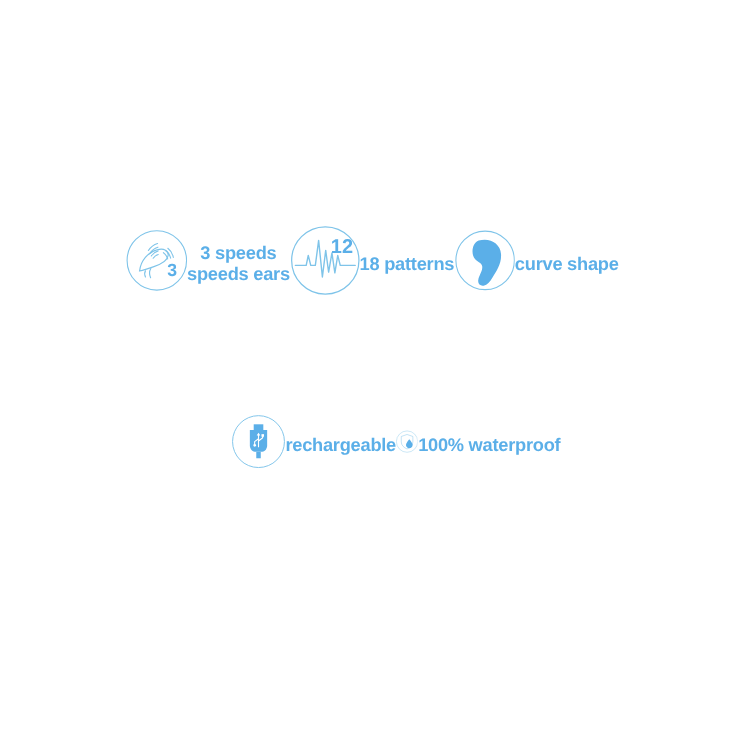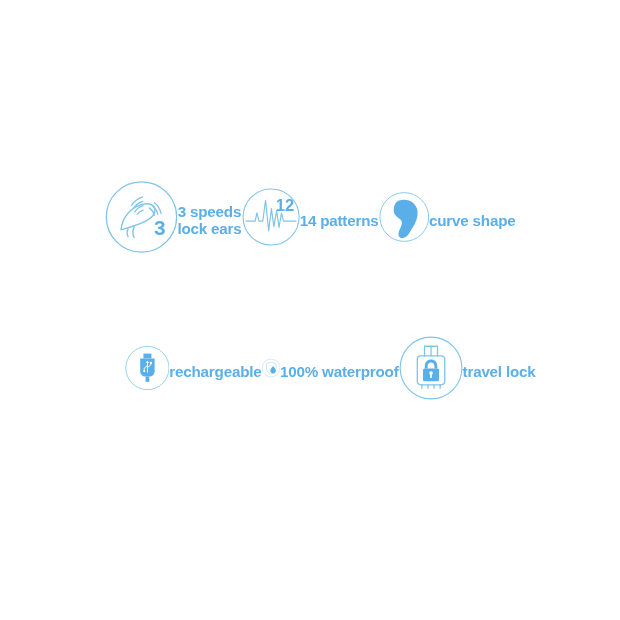--- a/index.html
+++ b/index.html
@@ -86,32 +86,32 @@
         </g>
         <g fill="none" stroke="#7FC4E9" stroke-width="1.5" stroke-linecap="round">
           <path d="M57 25.5 C61 28.5 63.5 33 64.5 38"></path>
           <path d="M54 28.5 C57.5 31 59.8 34.8 60.8 39"></path>
           <path d="M51 31.5 C53.8 33.5 55.8 36.5 56.8 40"></path>
         </g>
         <text x="63" y="63" text-anchor="middle" font-family="'Liberation Sans', sans-serif" font-size="24" font-weight="bold" fill="#5BAFE8">3</text>
       </svg>
       <div class="feature-label">
         <span>3 speeds</span>
-        <span class="label-line-2">lock ears</span>
+        <span class="label-line-2">speeds ears</span>
       </div>
     </div>
 
     <div class="feature-cell">
       <svg class="icon-circle" viewBox="0 0 84 84">
         <circle cx="42" cy="42" r="40.5" fill="none" stroke="#7FC4E9" stroke-width="1.5"></circle>
         <path d="M6 48 L19 48 L21.5 36 L24.5 48 L30 48 L34 18 L38.5 62 L42.5 30 L46 56 L50 33 L53.5 57 L57 36 L60 48 L78 48" fill="none" stroke="#7FC4E9" stroke-width="1.7" stroke-linejoin="round" stroke-linecap="round"></path>
         <text x="62" y="33" text-anchor="middle" font-family="'Liberation Sans', sans-serif" font-size="24" font-weight="bold" fill="#5BAFE8">12</text>
       </svg>
       <div class="feature-label">
-        <span>14 patterns</span>
+        <span>18 patterns</span>
       </div>
     </div>
 
     <div class="feature-cell">
       <svg class="icon-circle" viewBox="0 0 84 84">
         <circle cx="42" cy="42" r="40.5" fill="none" stroke="#7FC4E9" stroke-width="1.5"></circle>
         <path d="M33 14.5 C48 10 63 18 64 33 C65 47 58 56 52 66 C48.5 72 45 76 40 77 C35.5 78 31.5 74.5 32.5 69 C33.5 62.5 38.5 57 38 50.5 C37.6 45 30 44 26.5 38 C22.5 31 24.5 17.5 33 14.5 Z" fill="#5BAFE8"></path>
       </svg>
       <div class="feature-label">
         <span>curve shape</span>
@@ -146,37 +146,16 @@
       <svg class="icon-circle" viewBox="0 0 84 84">
         <circle cx="42" cy="42" r="40.5" fill="none" stroke="#7FC4E9" stroke-width="1.5"></circle>
         <path d="M42 15 L64 22.5 L64 43 C64 56.5 54 65 42 70 C30 65 20 56.5 20 43 L20 22.5 Z" fill="none" stroke="#7FC4E9" stroke-width="1.8" stroke-linejoin="round"></path>
         <path d="M50.5 33 C50.5 33 63 46.5 63 54.5 C63 61.5 57.4 67 50.5 67 C43.6 67 38 61.5 38 54.5 C38 46.5 50.5 33 50.5 33 Z" fill="#5BAFE8"></path>
       </svg>
       <div class="feature-label">
         <span>100% waterproof</span>
       </div>
     </div>
 
-    <div class="feature-cell">
-      <svg class="icon-circle" viewBox="0 0 84 84">
-        <circle cx="42" cy="42" r="40.5" fill="none" stroke="#7FC4E9" stroke-width="1.5"></circle>
-        <g fill="none" stroke="#7FC4E9" stroke-width="1.7" stroke-linejoin="round" stroke-linecap="round">
-          <path d="M33.5 26 L33.5 13.5 L50.5 13.5 L50.5 26"></path>
-          <path d="M42 13.5 L42 26"></path>
-          <rect x="24" y="26" width="36" height="38" rx="4.5"></rect>
-          <path d="M30 64 L30 68.5"></path>
-          <path d="M38 64 L38 68.5"></path>
-          <path d="M46 64 L46 68.5"></path>
-          <path d="M54 64 L54 68.5"></path>
-        </g>
-        <path d="M42 31 C37.4 31 33.8 34.6 33.8 39.2 L33.8 42.5 L37.6 42.5 L37.6 39.2 C37.6 36.7 39.6 34.7 42 34.7 C44.4 34.7 46.4 36.7 46.4 39.2 L46.4 42.5 L50.2 42.5 L50.2 39.2 C50.2 34.6 46.6 31 42 31 Z" fill="#5BAFE8"></path>
-        <rect x="31.5" y="42.5" width="21" height="17" rx="2" fill="#5BAFE8"></rect>
-        <circle cx="42" cy="48.5" r="2.4" fill="#ffffff"></circle>
-        <rect x="40.9" y="49.5" width="2.2" height="5.5" fill="#ffffff"></rect>
-      </svg>
-      <div class="feature-label">
-        <span>travel lock</span>
-      </div>
-    </div>
 
   </div>
 
 </div>
 
 </body></html>

